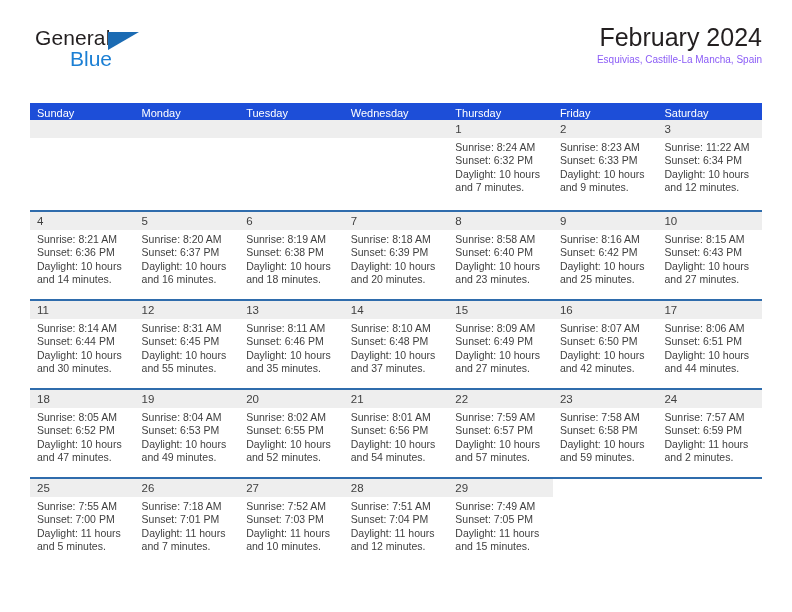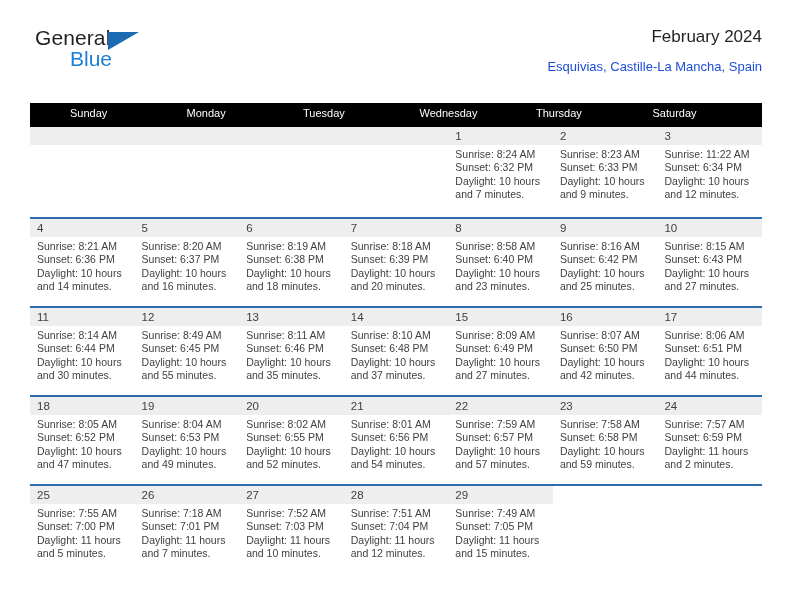--- a/index.html
+++ b/index.html
@@ -64,45 +64,43 @@
     font-family: "Liberation Sans", sans-serif;
   }
 
   .title-block {
     position: absolute;
     right: 0;
     top: 22px;
     text-align: right;
   }
   .cal-title {
-    font-size: 17px;
+    font-size: 25px;
     color: #231f20;
     line-height: 30px;
     white-space: nowrap;
   }
   .cal-subtitle {
-    margin-top: 7px;
-    font-size: 13px;
-    color: #1d4ed8;
+    font-size: 10px;
+    color: #8b5cf6;
     line-height: 16px;
     white-space: nowrap;
   }
 
   
   .calendar {
     position: absolute;
     left: 30px;
     top: 103px;
     width: 732px;
   }
   .weekday-row {
     display: flex;
-    background: #000000;
-    height: 24px;
-    padding-left: 33px;
+    background: #1d4ed8;
+    height: 17px;
   }
   .weekday {
     flex: 1 1 0;
     color: #ffffff;
     font-size: 11px;
     line-height: 20px;
     padding-left: 7px;
     box-sizing: border-box;
     white-space: nowrap;
   }
@@ -173,20 +171,21 @@
     </div>
   </div>
 
   <div class="calendar">
     <div class="weekday-row" id="weekday-row">
         <div class="weekday">Sunday</div>
         <div class="weekday">Monday</div>
         <div class="weekday">Tuesday</div>
         <div class="weekday">Wednesday</div>
         <div class="weekday">Thursday</div>
+        <div class="weekday">Friday</div>
         <div class="weekday">Saturday</div>
       </div>
     <div id="weeks-container">
         <div class="week-row first">
           <div class="day-cell blank">
             <div class="daynum-band"></div>
             <div class="daynum"></div>
             <div class="day-lines"></div>
           </div>
           <div class="day-cell blank">
@@ -315,21 +314,21 @@
               <div>Sunrise: 8:14 AM</div>
               <div>Sunset: 6:44 PM</div>
               <div>Daylight: 10 hours</div>
               <div>and 30 minutes.</div>
             </div>
           </div>
           <div class="day-cell">
             <div class="daynum-band"></div>
             <div class="daynum">12</div>
             <div class="day-lines">
-              <div>Sunrise: 8:49 AM</div>
+              <div>Sunrise: 8:31 AM</div>
               <div>Sunset: 6:45 PM</div>
               <div>Daylight: 10 hours</div>
               <div>and 55 minutes.</div>
             </div>
           </div>
           <div class="day-cell">
             <div class="daynum-band"></div>
             <div class="daynum">13</div>
             <div class="day-lines">
               <div>Sunrise: 8:11 AM</div>

